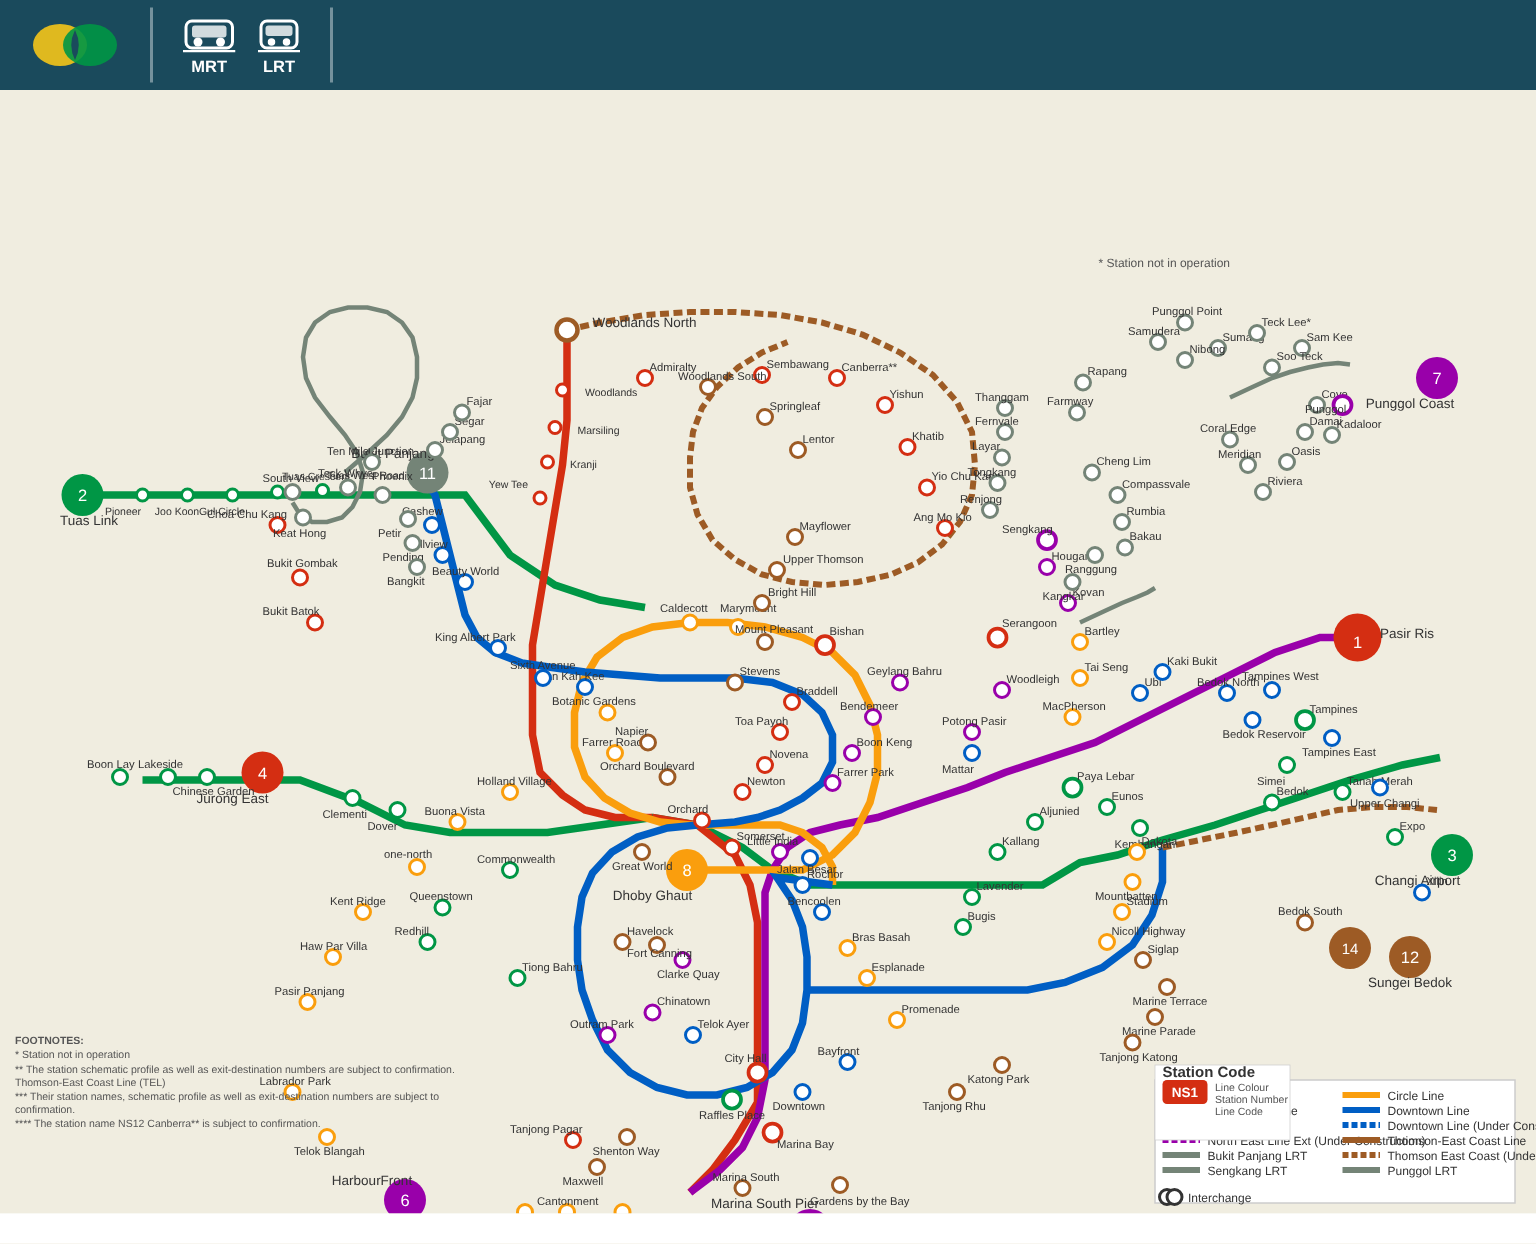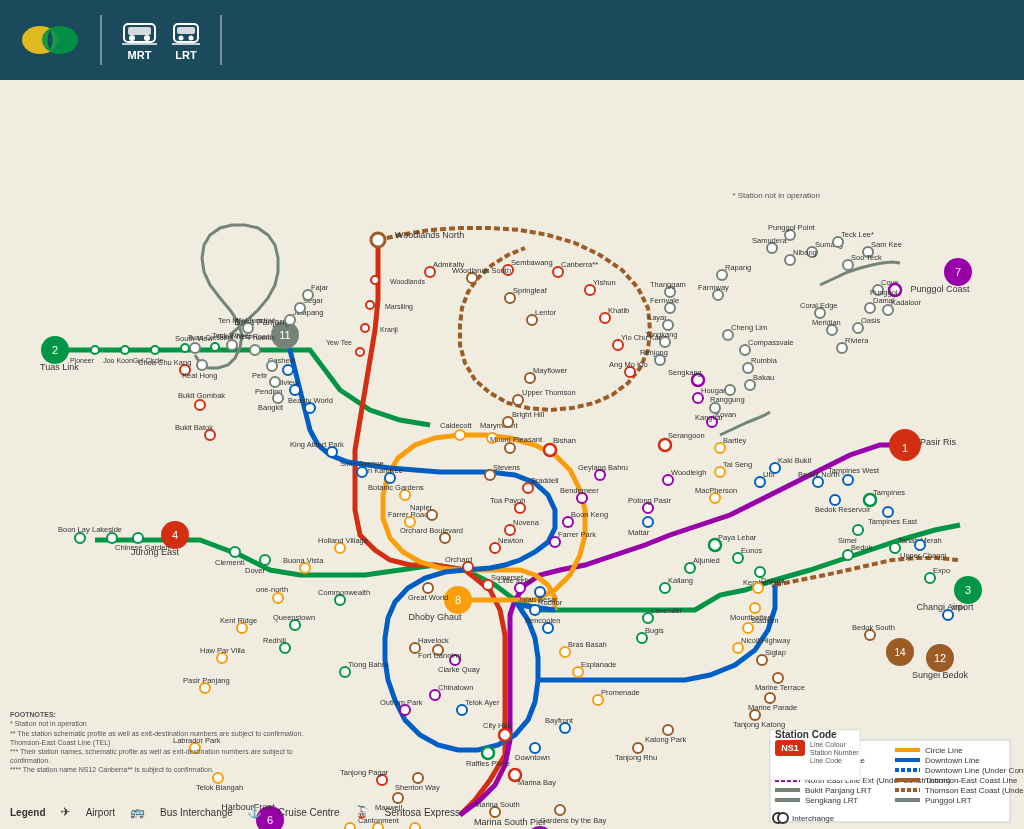--- a/index.html
+++ b/index.html
@@ -1,20 +1,20 @@
 <!DOCTYPE html>
 <html><head>
   <meta charset="utf-8">
   <style>
     * { margin: 0; padding: 0; box-sizing: border-box; }
     body { width: 1024px; height: 829px; overflow: hidden; background: #fff; font-family: Arial, sans-serif; }
     
     #header {
       background: #1a4a5c;
-      height: 80px;
+      height: 60px;
       display: flex;
       align-items: center;
       padding: 0 20px;
       gap: 15px;
     }
     
     .logo-area {
       display: flex;
       align-items: center;
       gap: 10px;
@@ -770,31 +770,20 @@
     <text x="810" y="667" font-size="7" fill="#555">Line Colour</text>
     <text x="810" y="675" font-size="7" fill="#555">Station Number</text>
     <text x="810" y="683" font-size="7" fill="#555">Line Code</text>
 
     <circle cx="778" cy="738" r="5" fill="white" stroke="#333" stroke-width="2"></circle>
     <circle cx="783" cy="738" r="5" fill="white" stroke="#333" stroke-width="2"></circle>
     <text x="792" y="741" font-size="8" fill="#333">Interchange</text>
 
   </svg>
 
-  <div class="bottom-legend">
-    <span style="font-weight:bold; font-size:10px;">Legend</span>
-    <span style="font-size:12px;">✈</span>
-    <span>Airport</span>
-    <span style="font-size:12px;">🚌</span>
-    <span>Bus Interchange</span>
-    <span style="font-size:12px;">⚓</span>
-    <span>Cruise Centre</span>
-    <span style="font-size:12px;">🚡</span>
-    <span>Sentosa Express</span>
-  </div>
 
   <div class="footnotes">
     <strong>FOOTNOTES:</strong><br>
     * Station not in operation<br>
     ** The station schematic profile as well as exit-destination numbers are subject to confirmation.<br>
     Thomson-East Coast Line (TEL)<br>
     *** Their station names, schematic profile as well as exit-destination numbers are subject to confirmation.<br>
     **** The station name NS12 Canberra** is subject to confirmation.
   </div>
 </div>

